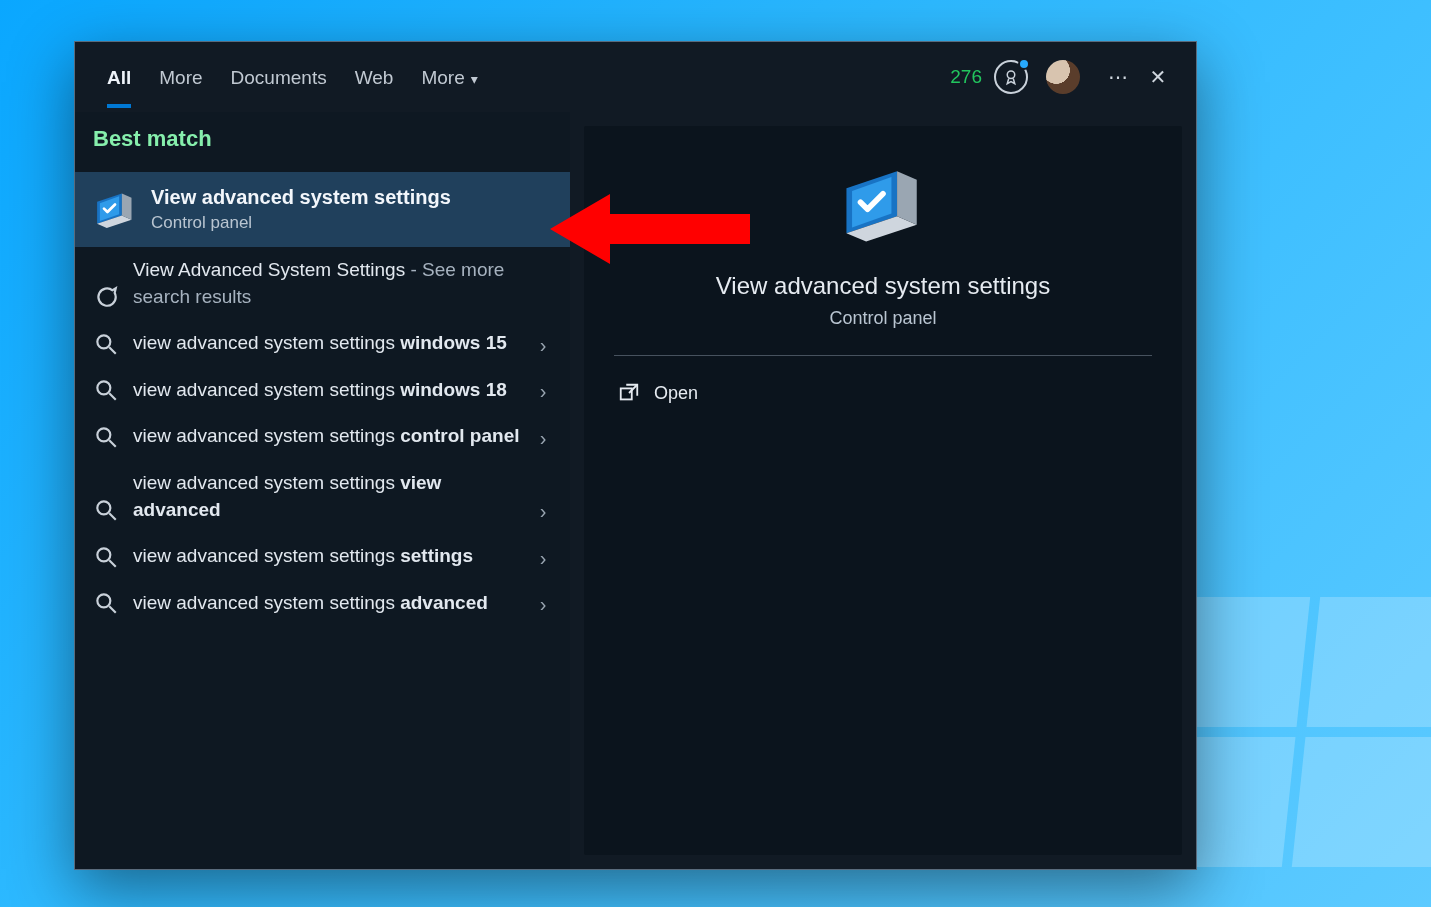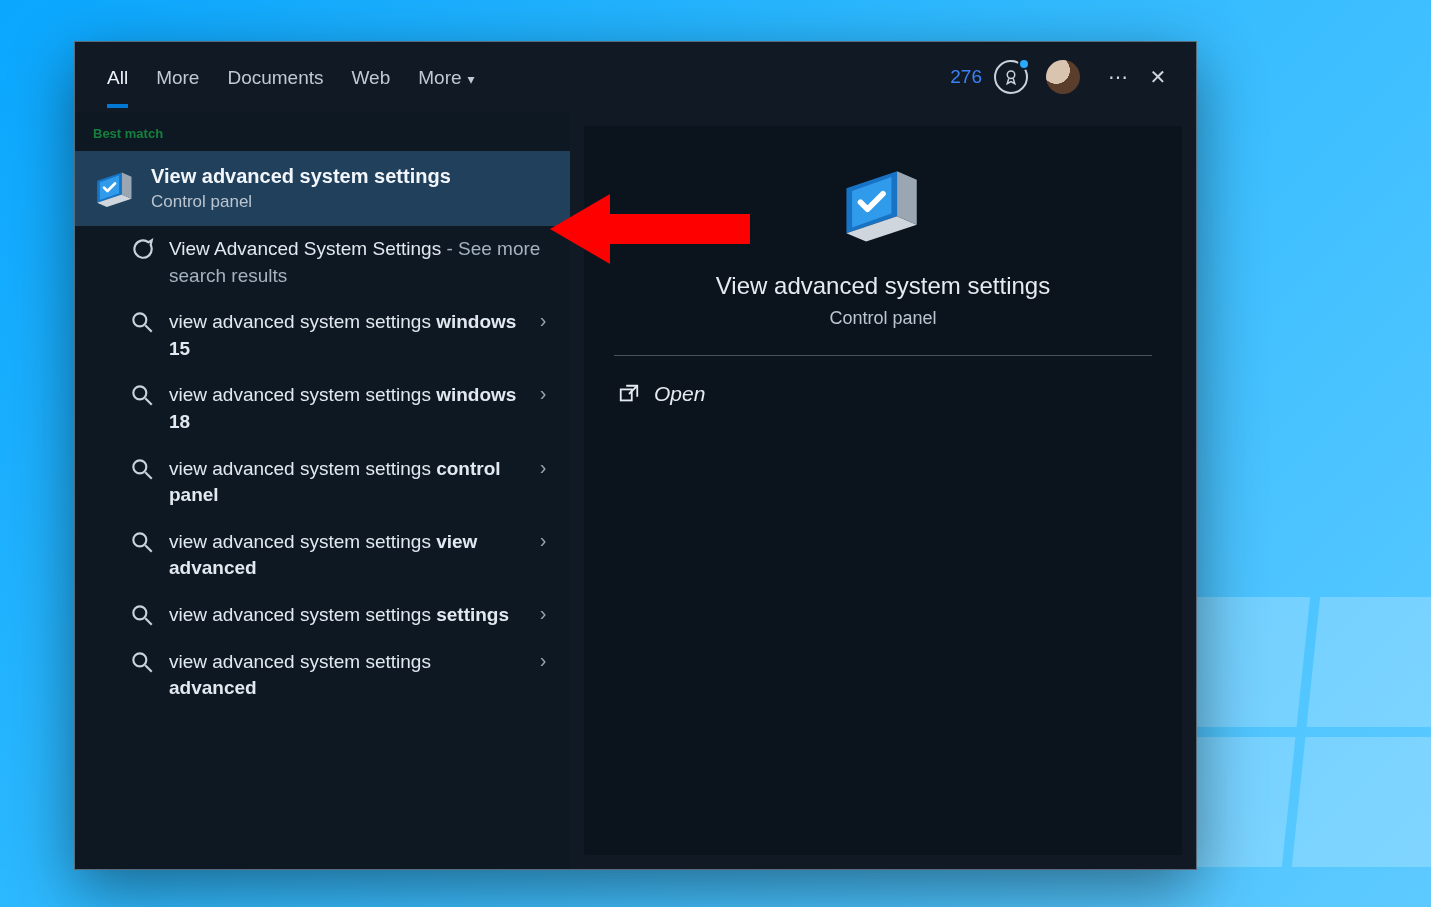--- a/index.html
+++ b/index.html
@@ -38,31 +38,31 @@
   }
   .tab {
     font-size: 19px;
     padding: 20px 14px 18px;
     color: #c1c9d2;
     cursor: pointer;
     white-space: nowrap;
   }
   .tab.active {
     color: #eef3f9;
-    font-weight: 400;
+    font-weight: 700;
     position: relative;
   }
   .tab.active::after {
     content: "";
     position: absolute; left: 14px; right: 14px; bottom: -1px;
     height: 4px; background: #0078d4;
   }
   .tab .chev { margin-left: 6px; font-size: 14px; }
   .tabs .spacer { flex: 1; }
-  .points { font-size: 19px; color: #3b82f6; margin-right: 12px; }
+  .points { font-size: 19px; color: #22c55e; margin-right: 12px; }
   .medal {
     width: 34px; height: 34px; border: 2px solid #c9d1da; border-radius: 50%;
     display: inline-flex; align-items: center; justify-content: center;
     font-size: 16px; color: #c9d1da; margin-right: 18px; position: relative;
   }
   .medal .dot { position: absolute; top: -4px; right: -4px; width: 12px; height: 12px; background: #27aaff; border-radius: 50%; border: 2px solid #111a24; }
   .avatar {
     width: 34px; height: 34px; border-radius: 50%;
     background: radial-gradient(circle at 30% 30%, #d8c4af 0 40%, #5a3d2b 41% 100%);
     margin-right: 18px;
@@ -77,36 +77,35 @@
 
   
   .left {
     width: 495px; min-width: 495px;
     background: #0e1822;
     color: #e6ebf1;
     display: flex; flex-direction: column;
     overflow-y: auto;
   }
   .grouplabel {
-    padding: 14px 18px 10px; font-size: 13px; color: #15803d; font-weight: 600;
+    padding: 14px 18px 20px; font-size: 22px; color: #86efac; font-weight: 600;
   }
   .best {
     display: flex; gap: 14px; align-items: center;
     padding: 14px 18px;
     background: #20405c;
   }
   .best .appicon { width: 44px; height: 44px; flex: none; }
   .best .title { font-size: 20px; font-weight: 700; color: #f2f6fb; }
   .best .subtitle { font-size: 17px; color: #b9c5d1; margin-top: 4px; }
 
   .row {
-    display: flex; align-items: flex-start; gap: 14px;
+    display: flex; align-items: flex-end; gap: 14px;
     padding: 10px 18px;
     cursor: pointer;
-    margin-left: 36px;
   }
   .row .ico { width: 26px; height: 26px; flex: none; color: #c9d1da; }
   .row .txt { flex: 1; font-size: 19px; line-height: 1.4; color: #e2e8ef; }
   .row .txt .muted { color: #a6b2bf; }
   .row .chevron { width: 18px; text-align: center; color: #9aa6b2; font-size: 20px; }
 
   
   .right {
     flex: 1;
     padding: 14px;
@@ -120,23 +119,22 @@
     color: #e6ebf1;
     display: flex; flex-direction: column; align-items: center;
   }
   .card .bigicon { width: 90px; height: 90px; margin-top: 8px; }
   .card h2 { font-size: 24px; font-weight: 400; margin-top: 22px; text-align: center; }
   .card .sub { font-size: 18px; color: #b9c5d1; margin-top: 8px; }
   .card hr { width: 100%; border: none; border-top: 1px solid #47525e; margin: 26px 0 18px; }
   .action {
     align-self: stretch;
     display: flex; align-items: center; gap: 14px;
-    font-size: 21px; color: #e6ebf1; padding: 8px 4px;
+    font-size: 18px; color: #e6ebf1; padding: 8px 4px;
     cursor: pointer;
-    font-style: italic;
   }
   .action svg { width: 22px; height: 22px; }
 
   
   .arrow {
     position: absolute;
     left: 550px; top: 186px;
     pointer-events: none;
   }
 

